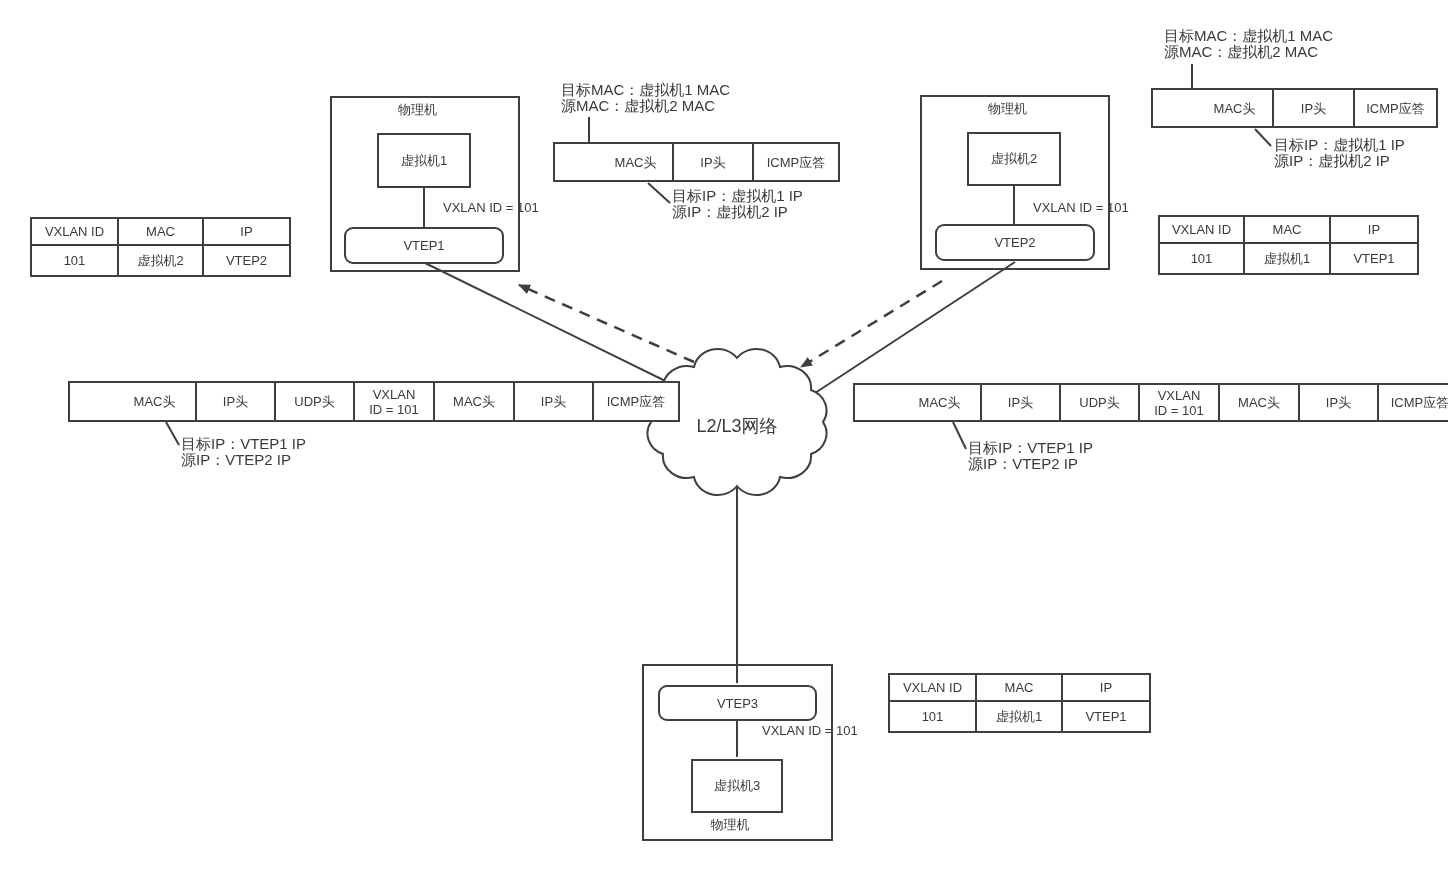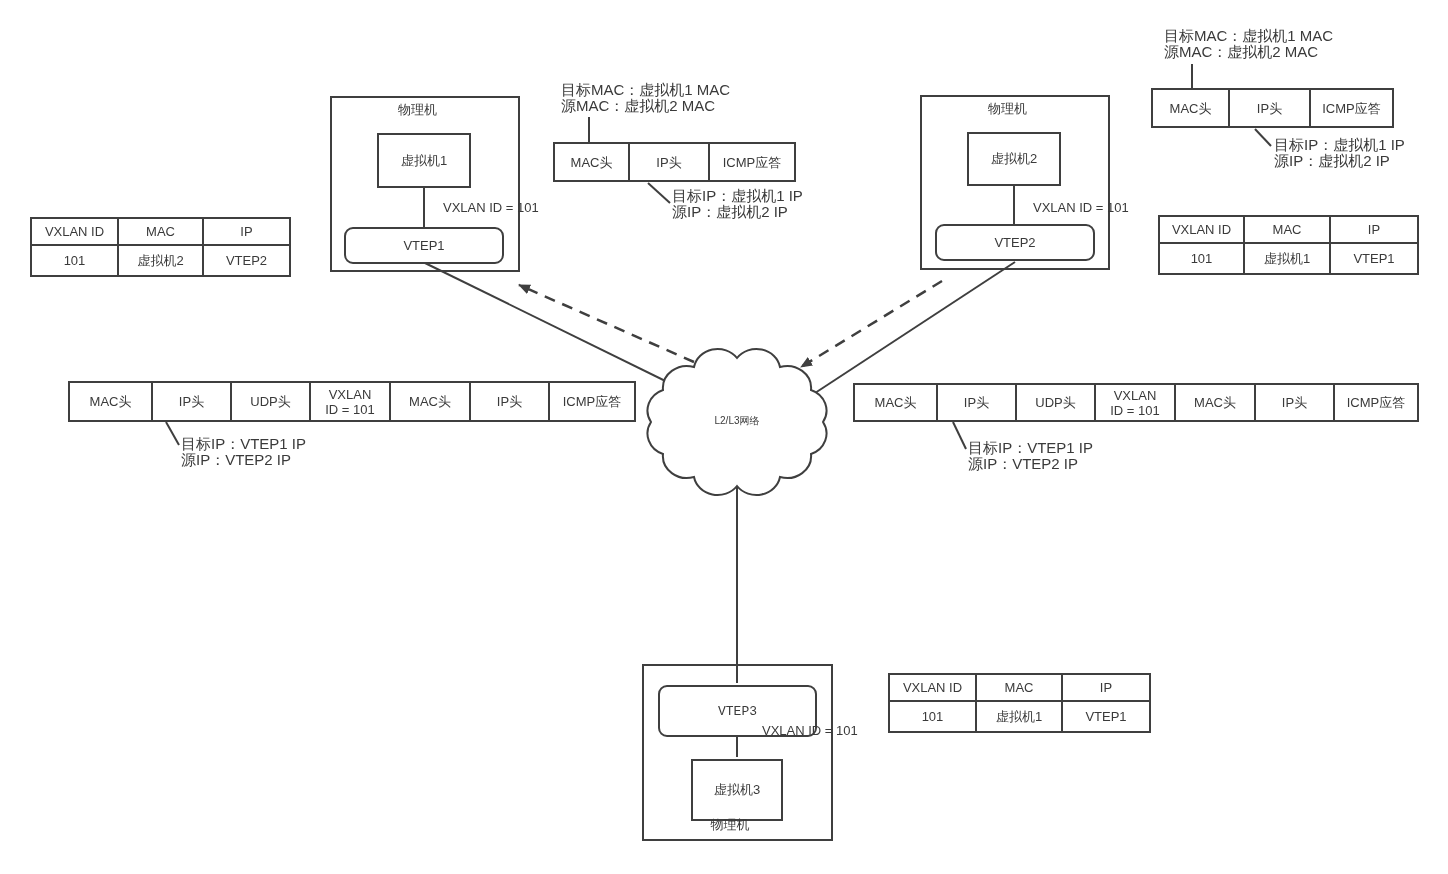--- a/index.html
+++ b/index.html
@@ -50,20 +50,21 @@
     white-space: nowrap;
   }
 
   
   .packet {
     position: absolute;
     display: flex;
     width: max-content;
     border: 2px solid #3f3f3f;
     background: #ffffff;
+    padding-left: 44px;
   }
   .packet .cell {
     display: flex;
     align-items: center;
     justify-content: center;
     text-align: center;
     border-right: 2px solid #3f3f3f;
     font-size: 13px;
     line-height: 15px;
     white-space: pre-line;
@@ -90,21 +91,21 @@
   .map-table .cell:nth-child(n+4) { border-bottom: none; }
 
   .note {
     position: absolute;
     font-size: 15px;
     line-height: 16px;
     white-space: pre-line;
   }
   .cloud-label {
     position: absolute;
-    font-size: 10px;
+    font-size: 18px;
     text-align: center;
     width: 140px;
   }
 </style>
 </head>
 <body>
 
 <div class="canvas">
 
   <svg class="lines-layer" width="1448" height="874" viewBox="0 0 1448 874">
@@ -157,22 +158,22 @@
   <div class="vxlan-label" style="left:443px; top:200px;">VXLAN ID = 101</div>
 
   <div class="host" style="left:920px; top:95px; width:190px; height:175px;">
     <div class="host-title" style="top:3px;">物理机</div>
     <div class="inner-box" style="left:45px; top:35px; width:94px; height:54px;">虚拟机2</div>
     <div class="inner-box rounded" style="left:13px; top:127px; width:160px; height:37px;">VTEP2</div>
   </div>
   <div class="vxlan-label" style="left:1033px; top:200px;">VXLAN ID = 101</div>
 
   <div class="host" style="left:642px; top:664px; width:191px; height:177px;">
-    <div class="inner-box rounded" style="left:14px; top:19px; width:159px; height:52px;font-family:Liberation Mono, monospace;">VTEP3</div>
-    <div class="inner-box" style="left:47px; top:93px; width:92px; height:62px;">虚拟机3</div>
+    <div class="inner-box rounded" style="left:14px; top:19px; width:159px; height:36px;">VTEP3</div>
+    <div class="inner-box" style="left:47px; top:93px; width:92px; height:54px;">虚拟机3</div>
     <div class="host-title" style="bottom:5px;">物理机</div>
   </div>
   <div class="vxlan-label" style="left:762px; top:723px;">VXLAN ID = 101</div>
 
   <div class="packet" style="left:553px; top:142px; height:40px;">
     <div class="cell" style="width:75px;">MAC头</div>
     <div class="cell" style="width:80px;">IP头</div>
     <div class="cell" style="width:84px;">ICMP应答</div>
   </div>
   <div class="note" style="left:561px; top:82px;">目标MAC：虚拟机1 MAC

